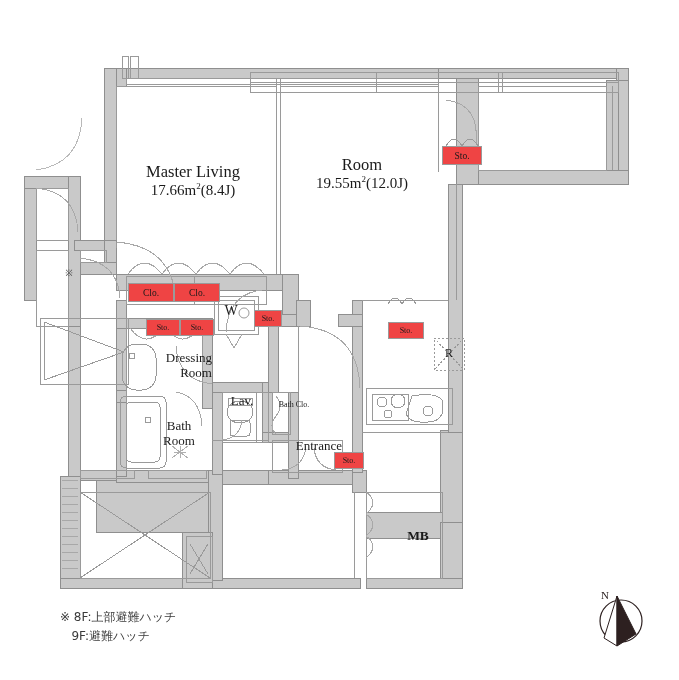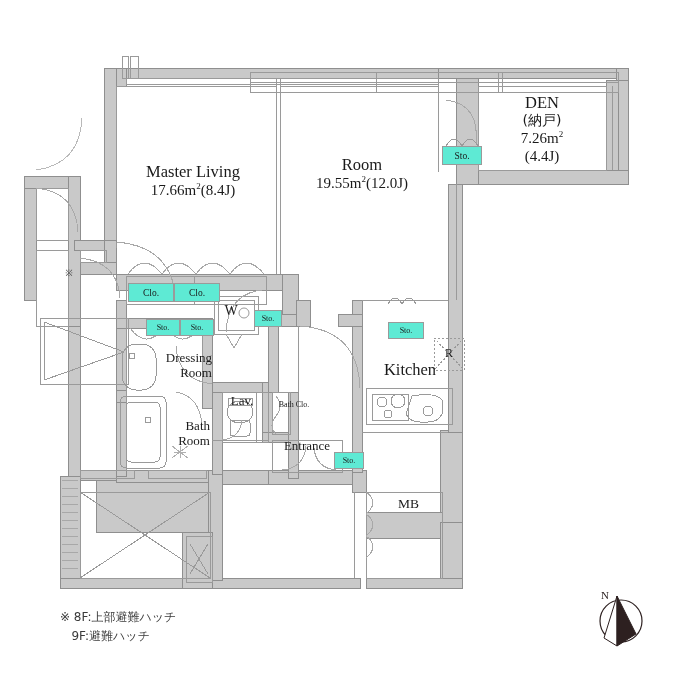--- a/index.html
+++ b/index.html
@@ -14,21 +14,21 @@
   .lbl-room{font-size:16.5px;}
   .lbl-room .area{font-size:15px;}
   .lbl-room .sup{font-size:9px;vertical-align:super;}
   .lbl-sm{font-size:13px;}
   .lbl-xs{font-size:9.5px;}
   .lbl-tiny{font-size:8px;}
   .lbl-mb{font-size:13.5px;}
   .lbl-r{font-size:12px;}
   .lbl-w{font-size:14px;}
 
-  .tagbox{position:absolute;background:#5eead4;border:1px solid #9a9a9a;
+  .tagbox{position:absolute;background:#ef4444;border:1px solid #9a9a9a;
           display:flex;align-items:center;justify-content:center;
           font-family:"Liberation Serif","DejaVu Serif",serif;color:#1a1a1a;}
 
   .note{position:absolute;left:60px;top:608px;
         font-family:"DejaVu Sans","Liberation Sans",sans-serif;
         font-size:12px;color:#3a3a3a;line-height:1.55;white-space:pre;}
 
   .compass-n{position:absolute;left:601px;top:589px;font-size:11px;
              font-family:"Liberation Serif","DejaVu Serif",serif;color:#2a2020;}
   .star{font-size:9px;color:#444;}
@@ -261,46 +261,39 @@
   <div class="lbl lbl-room" style="left:118px;top:162px;width:150px;">
     <div>Master Living</div>
     <div class="area"><span>17.66m</span><span class="sup">2</span><span>(8.4J)</span></div>
   </div>
 
   <div class="lbl lbl-room" style="left:282px;top:155px;width:160px;">
     <div>Room</div>
     <div class="area"><span>19.55m</span><span class="sup">2</span><span>(12.0J)</span></div>
   </div>
 
-  <div class="lbl lbl-room" style="left:492px;top:93px;width:100px;">
-    <div>DEN</div>
-    <div style="font-family:'DejaVu Sans','Liberation Sans',sans-serif;font-size:14px;">(納戸)</div>
-    <div class="area"><span>7.26m</span><span class="sup">2</span></div>
-    <div class="area">(4.4J)</div>
-  </div>
 
   <div class="lbl lbl-room" style="left:355px;top:360px;width:110px;">
-    <div>Kitchen</div>
   </div>
 
   <div class="lbl lbl-sm" style="left:128px;top:350px;width:84px;text-align:right;">
     <div>Dressing</div>
     <div>Room</div>
   </div>
 
-  <div class="lbl lbl-sm" style="left:148px;top:418px;width:62px;text-align:right;">
+  <div class="lbl lbl-sm" style="left:148px;top:418px;width:62px;text-align:center;">
     <div>Bath</div>
     <div>Room</div>
   </div>
 
   <div class="lbl lbl-sm" style="left:218px;top:393px;width:48px;text-align:center;">Lav.</div>
 
-  <div class="lbl lbl-sm" style="left:272px;top:438px;width:70px;text-align:center;">Entrance</div>
-
-  <div class="lbl lbl-mb" style="left:398px;top:496px;width:40px;text-align:left;">MB</div>
+  <div class="lbl lbl-sm" style="left:272px;top:438px;width:70px;text-align:right;">Entrance</div>
+
+  <div class="lbl lbl-mb" style="left:398px;top:528px;width:40px;text-align:center;font-weight:bold;">MB</div>
 
   <div class="tagbox lbl-xs" style="left:128px;top:283px;width:44px;height:17px;">Clo.</div>
   <div class="tagbox lbl-xs" style="left:174px;top:283px;width:44px;height:17px;">Clo.</div>
 
   <div class="tagbox lbl-tiny" style="left:146px;top:319px;width:32px;height:15px;">Sto.</div>
   <div class="tagbox lbl-tiny" style="left:180px;top:319px;width:32px;height:15px;">Sto.</div>
 
   <div class="tagbox lbl-tiny" style="left:254px;top:310px;width:26px;height:15px;">Sto.</div>
 
   <div class="tagbox lbl-xs" style="left:442px;top:146px;width:38px;height:17px;">Sto.</div>

